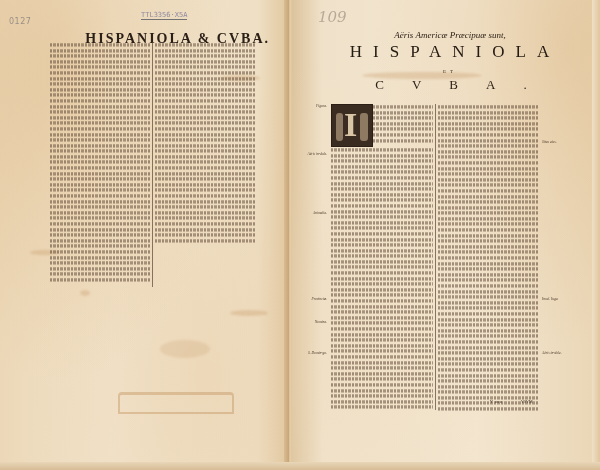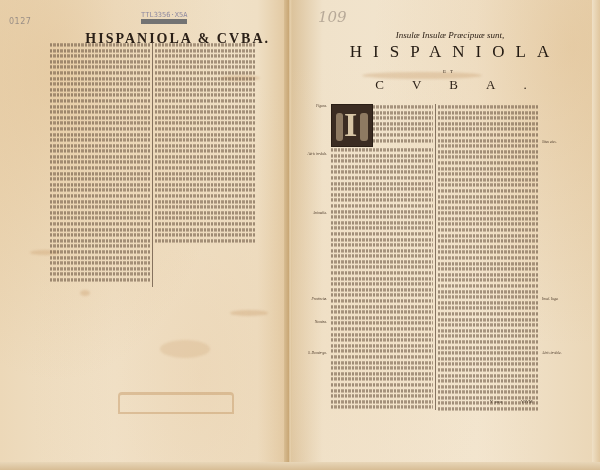--- a/index.html
+++ b/index.html
@@ -36,21 +36,21 @@
   .bottom-strip {
     position:absolute; left:0; right:0; bottom:0; height:8px;
     background:linear-gradient(180deg,#e8d6b8,#d7bd95);
   }
   .ms-note {
     position:absolute; font-family:"DejaVu Sans", sans-serif;
     color:#9a8f86; font-size:8px; letter-spacing:0.5px;
   }
   .ms-stamp {
     position:absolute; font-family:"DejaVu Sans Mono", monospace;
-    color:#8f8aa0; font-size:7px; border-bottom:5px solid #737373;
+    color:#8f8aa0; font-size:7px; border-bottom:1px solid #737373;
   }
   .folio {
     position:absolute; font-family:"DejaVu Serif", serif; font-style:italic;
     color:#b7a998; font-size:15px;
   }
   .running-head {
     position:absolute; left:50px; width:220px; top:31px; text-align:right;
     font-size:14px; letter-spacing:2px; font-weight:bold; color:#2b2018;
   }
   .col {
@@ -197,21 +197,21 @@
 
   <div class="gutter"></div>
 
   <div class="page right">
     <div class="stain" style="left:70px;top:72px;width:120px;height:7px;"></div>
   </div>
 
   <span class="folio" style="left:318px;top:8px;">109</span>
 
   <div class="title-block">
-    <div class="subtitle">Insulæ Insulæ Præcipuæ sunt,</div>
+    <div class="subtitle">Aëris Americæ Præcipuæ sunt,</div>
     <div class="main-title">HISPANIOLA</div>
     <div class="et">ET</div>
     <div class="cuba">CVBA.</div>
   </div>
 
   <div class="initial">
     <div class="fig1"></div>
     <div class="fig2"></div>
     <span class="letter">I</span>
   </div>

